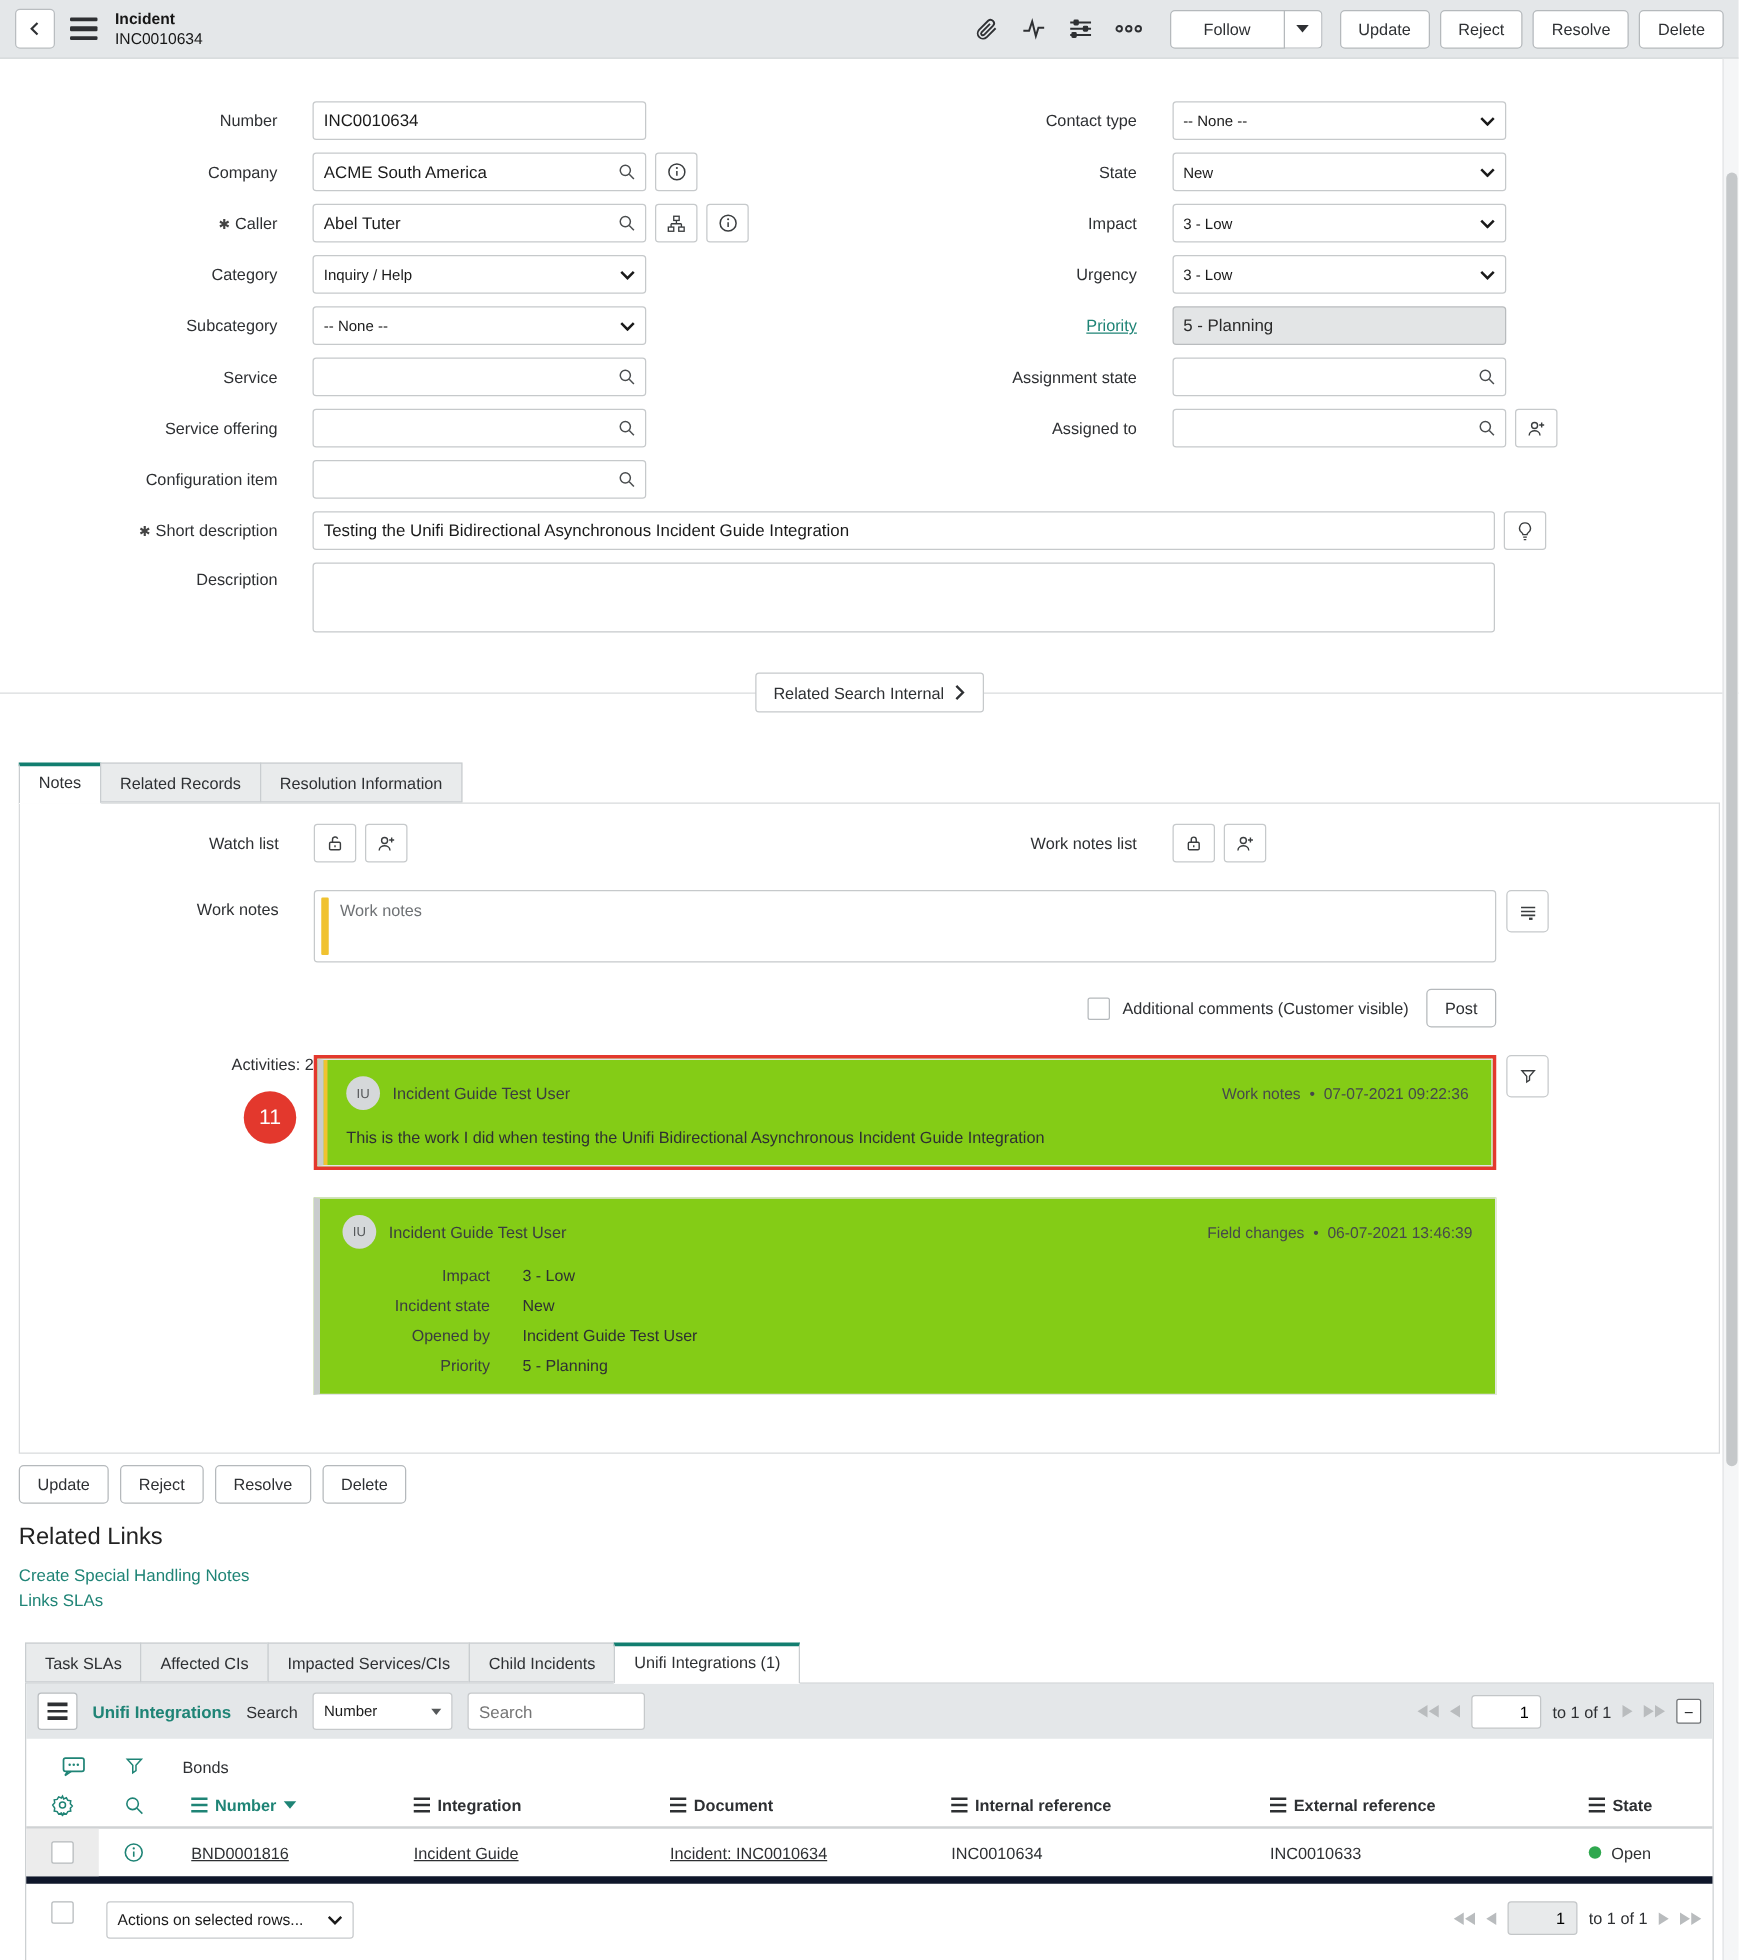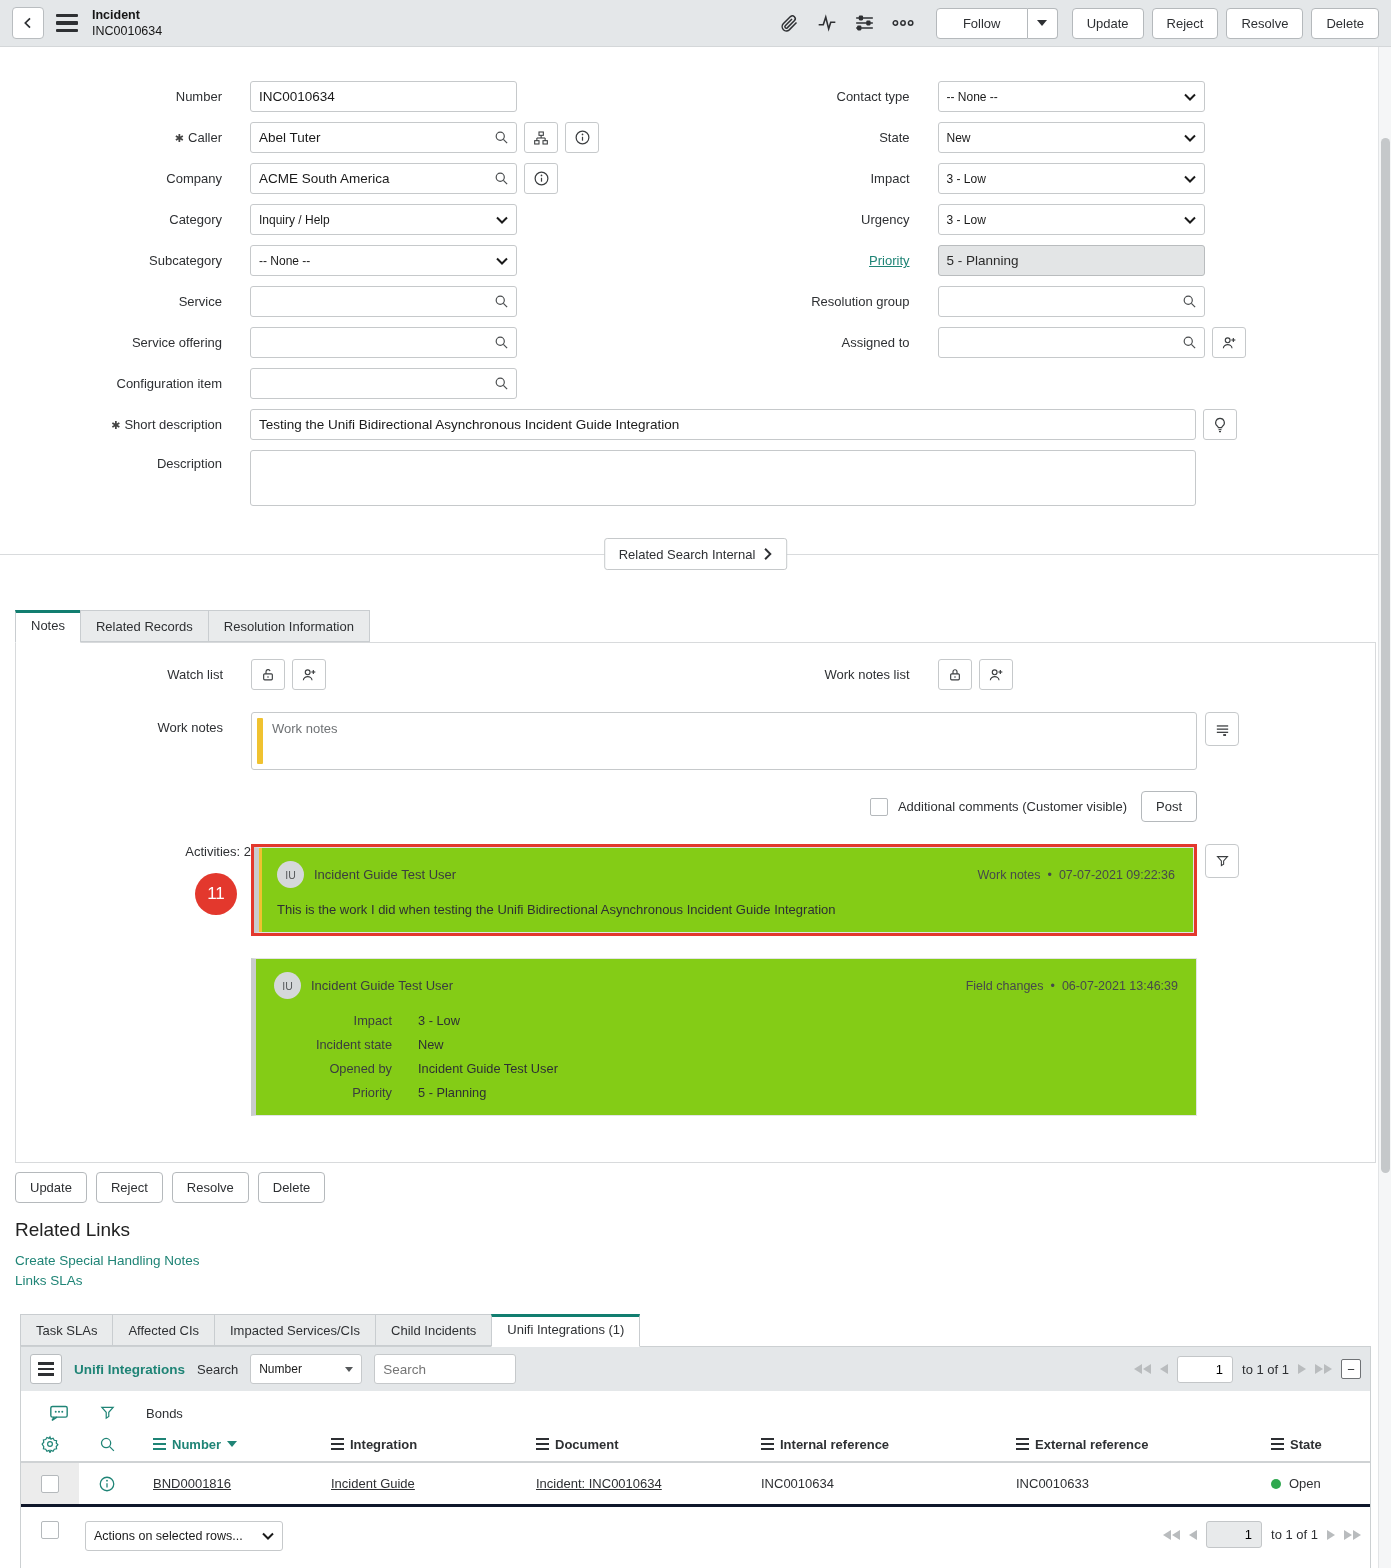--- a/index.html
+++ b/index.html
@@ -143,21 +143,21 @@
   .bonds-txt { color:#2e3033; font-size:13px; }
   .grid-row { display:grid; grid-template-columns:58px 56px 178px 205px 225px 255px 255px 1fr; align-items:center; }
   .thead { border-bottom:2px solid #cfd2d4; padding:4px 0 8px; }
   .th { display:flex; align-items:center; gap:6px; font-weight:700; color:#2e3033; font-size:13px; padding-left:18px; }
   .th .mini-burger { display:flex; flex-direction:column; gap:2.5px; }
   .th .mini-burger span { width:13px; height:2.5px; background:#2e3033; }
   .th.sorted, .th.sorted .lbl { color:#1f8476; }
   .th.sorted .mini-burger span { background:#1f8476; }
   .sort-tri { width:0; height:0; border:5px solid transparent; border-top:6px solid #1f8476; margin-top:5px; }
   .cicon { display:flex; justify-content:center; color:#1f8476; }
-  .trow { border-bottom:3px solid #0f172a; height:44px; }
+  .trow { border-bottom:6px solid #0f172a; height:44px; }
   .cell-check { background:#ececec; height:100%; display:flex; align-items:center; justify-content:center; }
   .rowlink { color:#2e3033; text-decoration:underline; padding-left:18px; cursor:pointer; }
   .rowtxt { color:#2e3033; padding-left:18px; }
   .state-cell { display:flex; align-items:center; gap:8px; padding-left:18px; }
   .dot { width:10px; height:10px; border-radius:50%; background:#2fa84f; }
   .rl-foot { display:flex; align-items:flex-start; padding:14px 9px 20px 20px; }
   .act-sel { width:198px; height:30px; font-size:12.5px; margin-left:26px; }
 
   
   .sb { position:absolute; right:0; top:47px; bottom:0; width:13px; background:#f5f6f7; border-left:1px solid #e2e4e6; }
@@ -226,20 +226,39 @@
     </div>
   </header>
 
   <section class="form">
     <div class="cols">
 
       <div class="col col-l">
         <div class="frow">
           <div class="flabel">Number</div>
           <input class="inp" value="INC0010634" style="">
+        </div>
+        <div class="frow">
+          <div class="flabel">Company</div>
+          <div class="igroup">
+            <input value="ACME South America" style="">
+            <span class="mag">
+              <svg width="15" height="15" viewBox="0 0 24 24" fill="none" stroke="currentColor" stroke-width="1.9">
+                  <circle cx="10" cy="10" r="6.5"></circle>
+                  <line x1="15" y1="15" x2="21" y2="21"></line>
+                </svg>
+            </span>
+          </div>
+          <button class="fbtn">
+            <svg width="17" height="17" viewBox="0 0 24 24" fill="none" stroke="currentColor" stroke-width="1.7">
+                <circle cx="12" cy="12" r="9"></circle>
+                <line x1="12" y1="11" x2="12" y2="16.5"></line>
+                <circle cx="12" cy="7.6" r="1.2" fill="currentColor" stroke="none"></circle>
+              </svg>
+          </button>
         </div>
         <div class="frow">
           <div class="flabel"><span class="req">✱</span><span>Caller</span></div>
           <div class="igroup">
             <input value="Abel Tuter" style="">
             <span class="mag">
               <svg width="15" height="15" viewBox="0 0 24 24" fill="none" stroke="currentColor" stroke-width="1.9">
                   <circle cx="10" cy="10" r="6.5"></circle>
                   <line x1="15" y1="15" x2="21" y2="21"></line>
                 </svg>
@@ -258,39 +277,20 @@
           </button>
           <button class="fbtn">
             <svg width="17" height="17" viewBox="0 0 24 24" fill="none" stroke="currentColor" stroke-width="1.7">
                 <circle cx="12" cy="12" r="9"></circle>
                 <line x1="12" y1="11" x2="12" y2="16.5"></line>
                 <circle cx="12" cy="7.6" r="1.2" fill="currentColor" stroke="none"></circle>
               </svg>
           </button>
         </div>
         <div class="frow">
-          <div class="flabel">Company</div>
-          <div class="igroup">
-            <input value="ACME South America" style="">
-            <span class="mag">
-              <svg width="15" height="15" viewBox="0 0 24 24" fill="none" stroke="currentColor" stroke-width="1.9">
-                  <circle cx="10" cy="10" r="6.5"></circle>
-                  <line x1="15" y1="15" x2="21" y2="21"></line>
-                </svg>
-            </span>
-          </div>
-          <button class="fbtn">
-            <svg width="17" height="17" viewBox="0 0 24 24" fill="none" stroke="currentColor" stroke-width="1.7">
-                <circle cx="12" cy="12" r="9"></circle>
-                <line x1="12" y1="11" x2="12" y2="16.5"></line>
-                <circle cx="12" cy="7.6" r="1.2" fill="currentColor" stroke="none"></circle>
-              </svg>
-          </button>
-        </div>
-        <div class="frow">
           <div class="flabel">Category</div>
           <div class="sel">
             <span>Inquiry / Help</span>
             <span class="chev">
                 <svg width="12" height="8" viewBox="0 0 12 8" fill="none" stroke="currentColor" stroke-width="2">
                   <polyline points="1 1.5 6 6.5 11 1.5"></polyline>
                 </svg>
               </span>
           </div>
         </div>
@@ -386,21 +386,21 @@
                   <polyline points="1 1.5 6 6.5 11 1.5"></polyline>
                 </svg>
               </span>
           </div>
         </div>
         <div class="frow">
           <div class="flabel"><span class="link">Priority</span></div>
           <div class="inp ro">5 - Planning</div>
         </div>
         <div class="frow">
-          <div class="flabel">Resolution group</div>
+          <div class="flabel">Assignment state</div>
           <div class="igroup">
             <input style="">
             <span class="mag">
               <svg width="15" height="15" viewBox="0 0 24 24" fill="none" stroke="currentColor" stroke-width="1.9">
                   <circle cx="10" cy="10" r="6.5"></circle>
                   <line x1="15" y1="15" x2="21" y2="21"></line>
                 </svg>
             </span>
           </div>
         </div>

